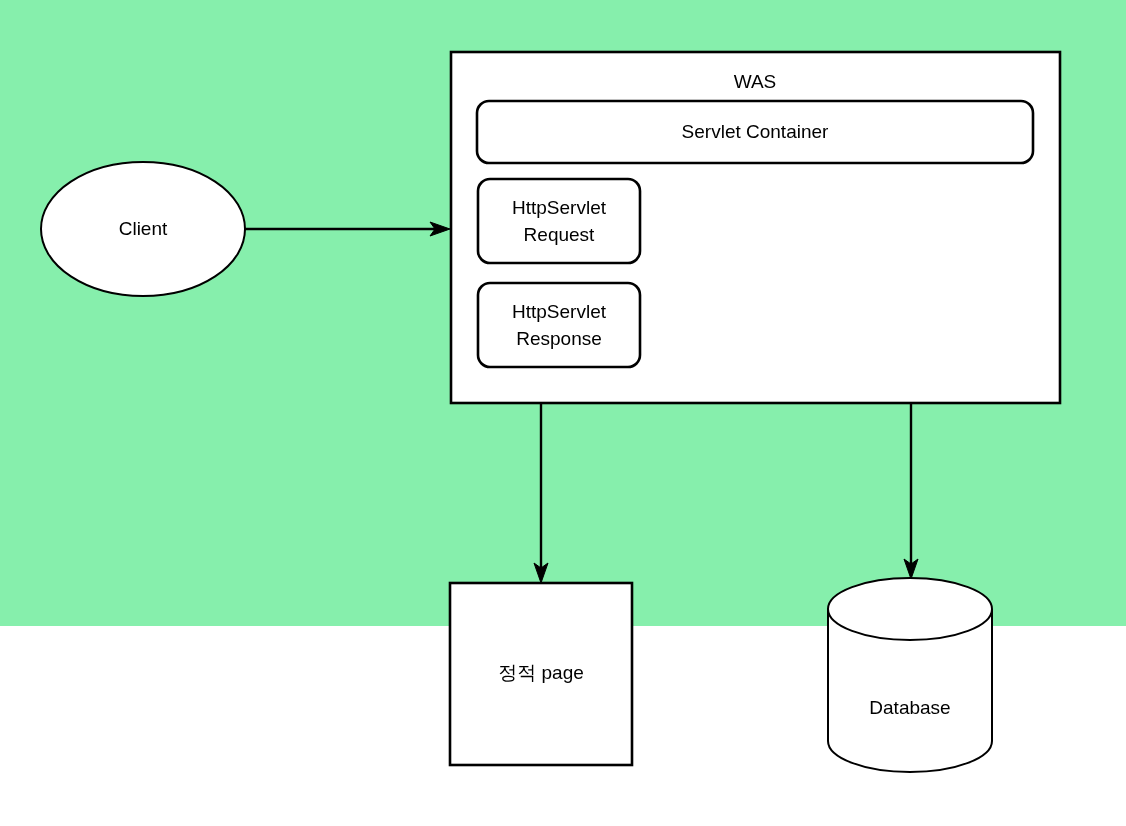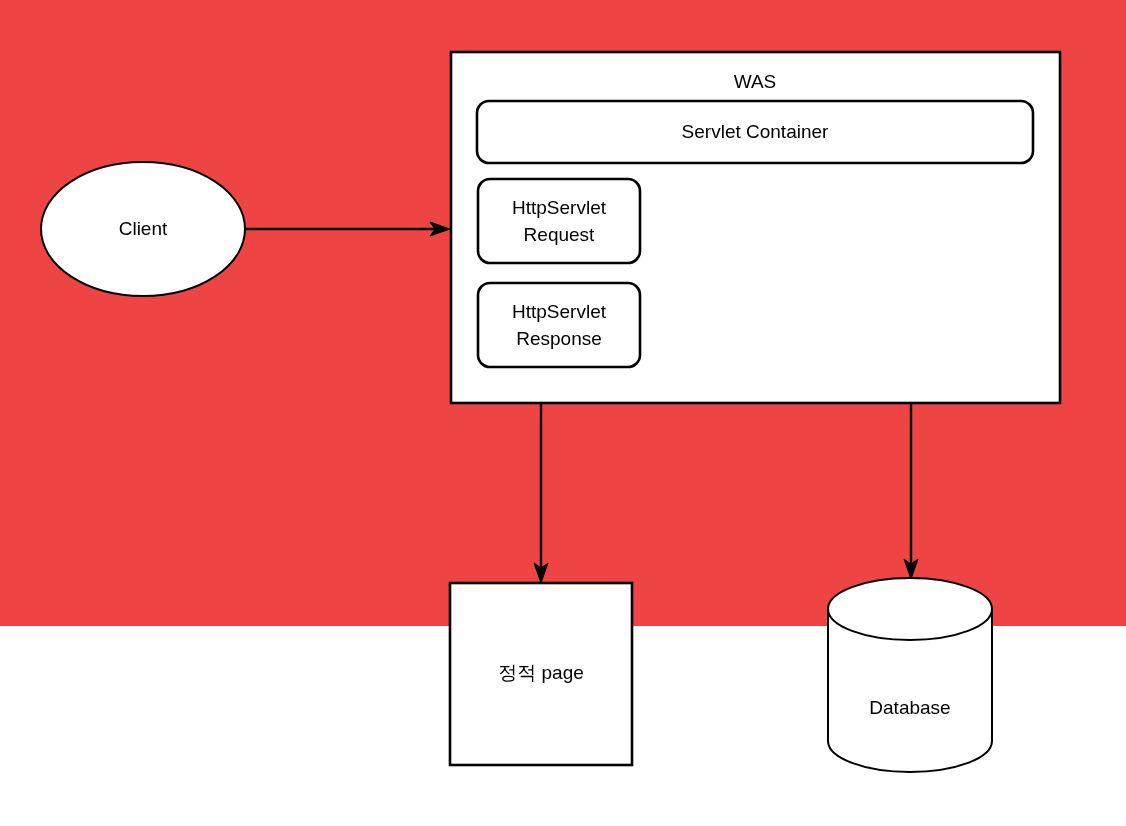--- a/index.html
+++ b/index.html
@@ -10,21 +10,21 @@
   body {
     width: 1126px;
     height: 826px;
     overflow: hidden;
     font-family: "Liberation Sans", sans-serif;
   }
   #canvas {
     position: relative;
     width: 1126px;
     height: 626px;
-    background: #ef4444;
+    background: #86efac;
   }
   svg.diagram {
     position: absolute;
     left: 0;
     top: 0;
     width: 1126px;
     height: 826px;
   }
   .shape-stroke {
     fill: #ffffff;

